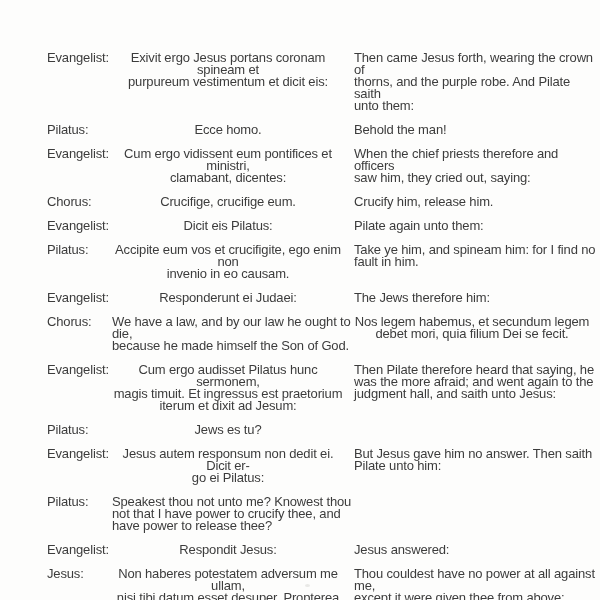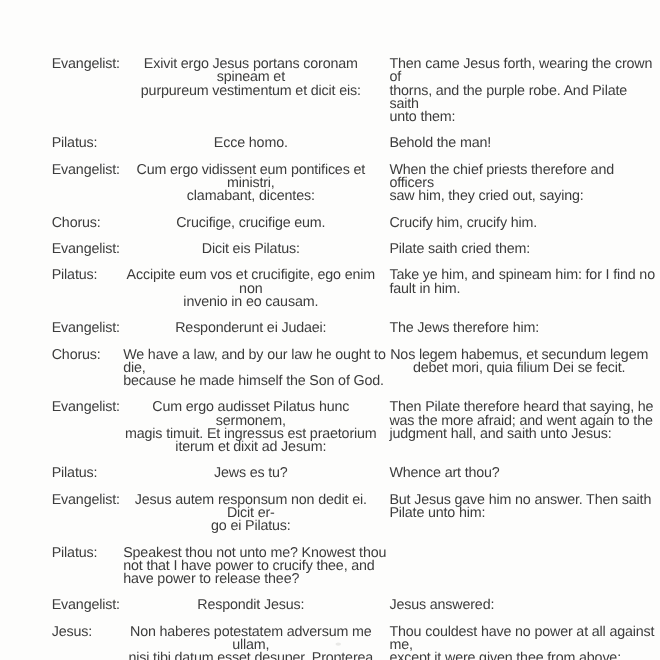--- a/index.html
+++ b/index.html
@@ -77,27 +77,27 @@
       <div class="cell speaker">Evangelist:</div>
       <div class="cell latin">Cum ergo vidissent eum pontifices et ministri,
 clamabant, dicentes:</div>
       <div class="cell english">When the chief priests therefore and officers
 saw him, they cried out, saying:</div>
     </div>
 
     <div class="row">
       <div class="cell speaker">Chorus:</div>
       <div class="cell latin">Crucifige, crucifige eum.</div>
-      <div class="cell english">Crucify him, crucify him.</div>
+      <div class="cell english">Crucify him, release him.</div>
     </div>
 
     <div class="row">
       <div class="cell speaker">Evangelist:</div>
       <div class="cell latin">Dicit eis Pilatus:</div>
-      <div class="cell english">Pilate saith cried them:</div>
+      <div class="cell english">Pilate again unto them:</div>
     </div>
 
     <div class="row">
       <div class="cell speaker">Pilatus:</div>
       <div class="cell latin">Accipite eum vos et crucifigite, ego enim non
 invenio in eo causam.</div>
       <div class="cell english">Take ye him, and spineam him: for I find no
 fault in him.</div>
     </div>
 
@@ -121,21 +121,20 @@
 magis timuit. Et ingressus est praetorium
 iterum et dixit ad Jesum:</div>
       <div class="cell english">Then Pilate therefore heard that saying, he
 was the more afraid; and went again to the
 judgment hall, and saith unto Jesus:</div>
     </div>
 
     <div class="row">
       <div class="cell speaker">Pilatus:</div>
       <div class="cell latin">Jews es tu?</div>
-      <div class="cell english">Whence art thou?</div>
     </div>
 
     <div class="row">
       <div class="cell speaker">Evangelist:</div>
       <div class="cell latin">Jesus autem responsum non dedit ei. Dicit er-
 go ei Pilatus:</div>
       <div class="cell english">But Jesus gave him no answer. Then saith
 Pilate unto him:</div>
     </div>
 

